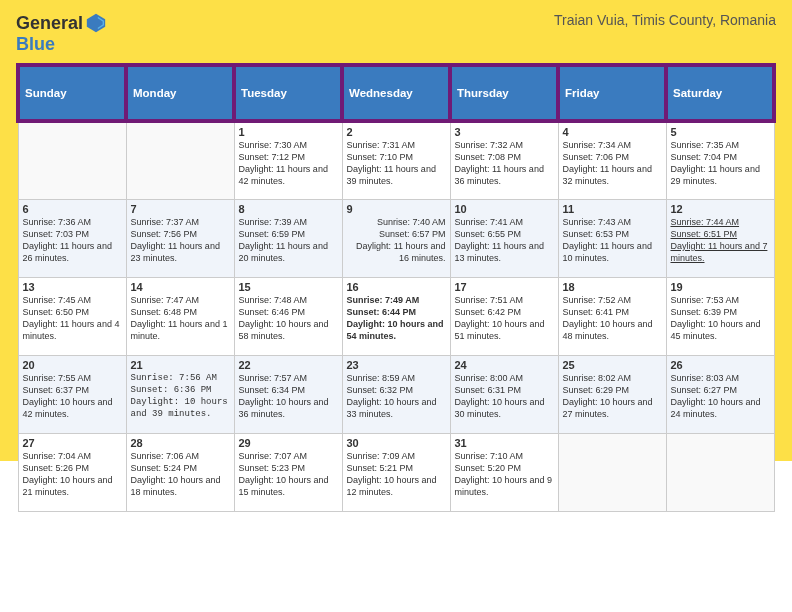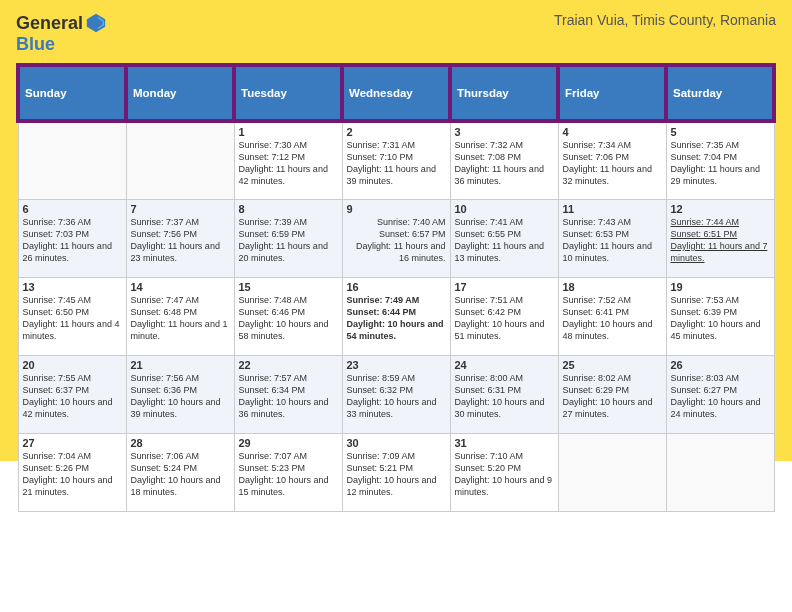--- a/index.html
+++ b/index.html
@@ -258,21 +258,21 @@
         </tr>
         <tr>
           <td>
             <span class="day-number">20</span>
             <div class="day-info" style="white-space: pre-line;">Sunrise: 7:55 AM
 Sunset: 6:37 PM
 Daylight: 10 hours and 42 minutes.</div>
           </td>
           <td>
             <span class="day-number">21</span>
-            <div class="day-info" style="white-space: pre-line;">Sunrise: 7:56 AM
+            <div class="day-info" style="white-space: pre-line; font-family: Liberation Mono, monospace;">Sunrise: 7:56 AM
 Sunset: 6:36 PM
 Daylight: 10 hours and 39 minutes.</div>
           </td>
           <td>
             <span class="day-number">22</span>
             <div class="day-info" style="white-space: pre-line;">Sunrise: 7:57 AM
 Sunset: 6:34 PM
 Daylight: 10 hours and 36 minutes.</div>
           </td>
           <td>

